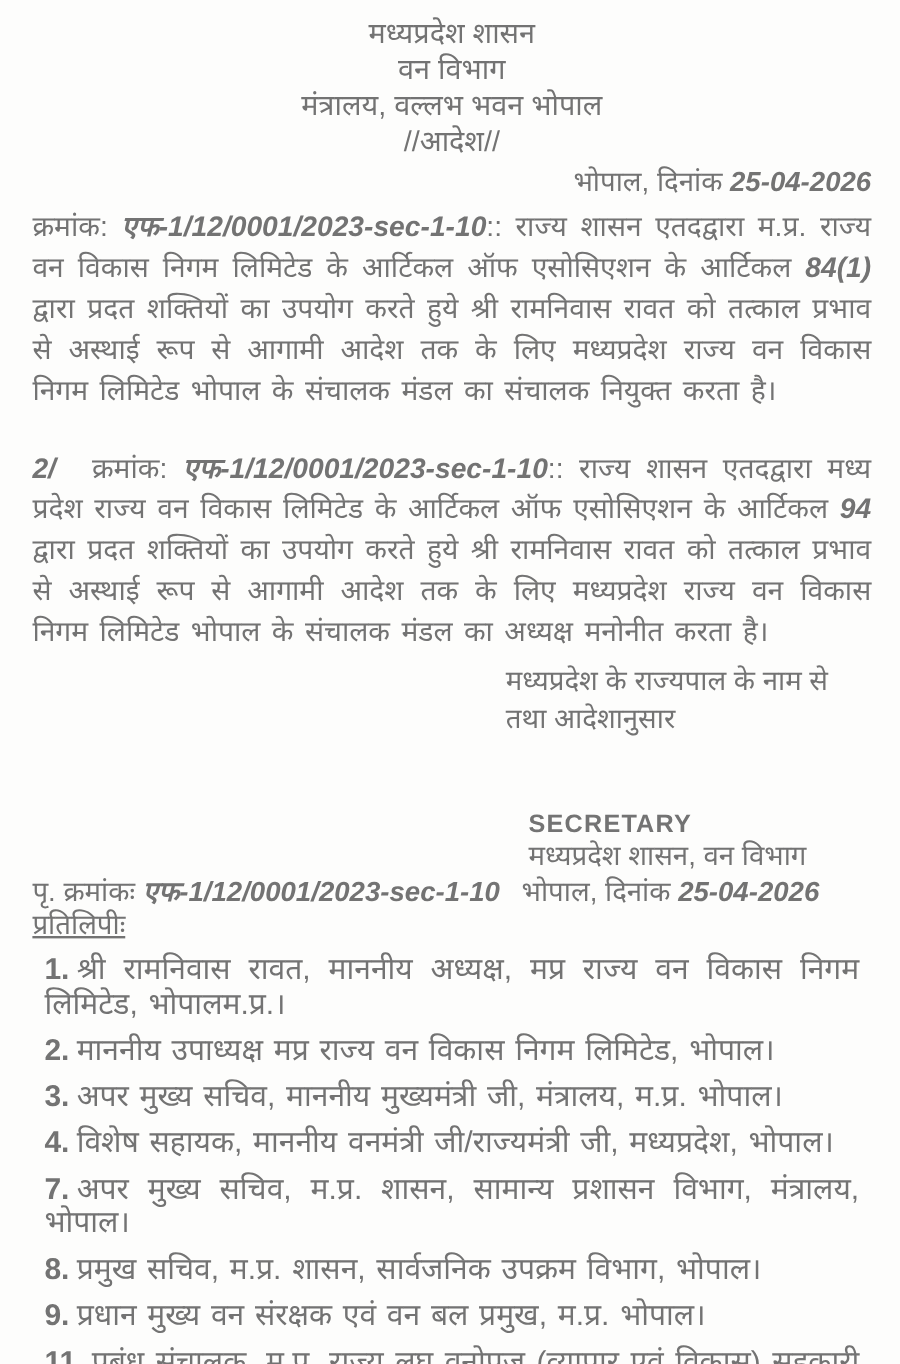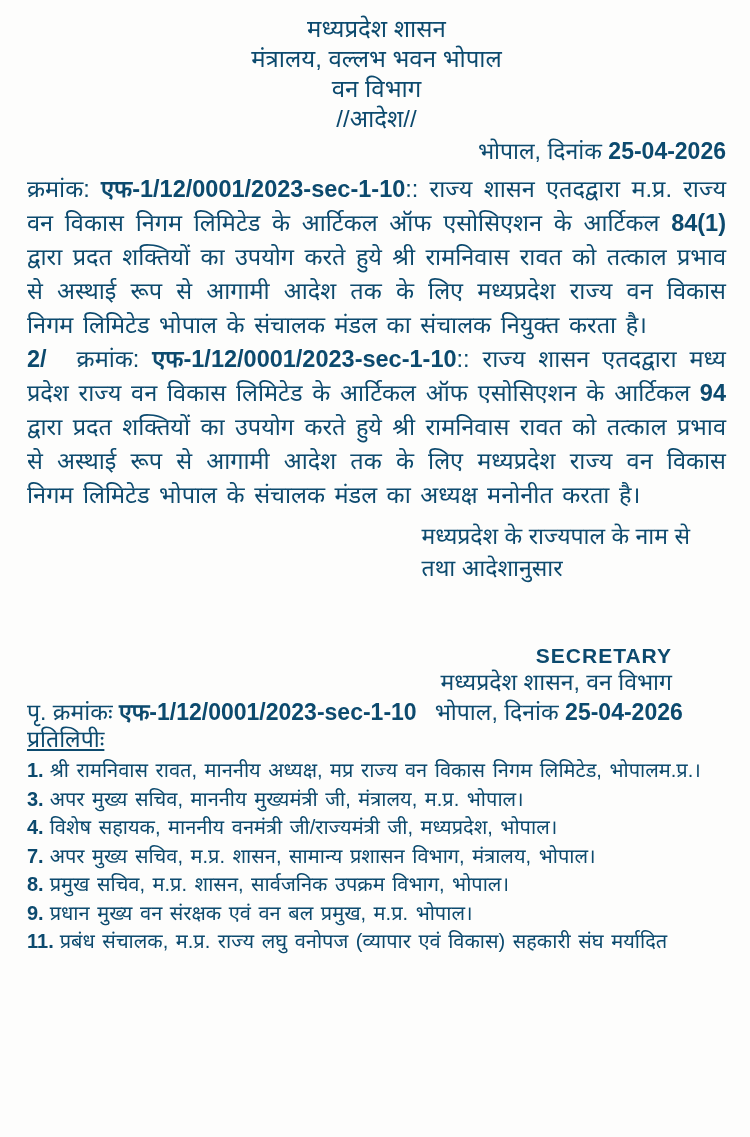--- a/index.html
+++ b/index.html
@@ -1,50 +1,50 @@
 <!DOCTYPE html>
 <html><head>
 <meta charset="utf-8">
 <style>
   html,body{margin:0;padding:0;background:#ffffff;}
   .page{
     position:relative;
     width:750px;height:1137px;
     background:#fdfdfc;
-    color:#0c4a6e;
+    color:#737373;
     font-family:"Liberation Sans","DejaVu Sans",sans-serif;
     padding:14px 24px 0 27px;
     box-sizing:border-box;
     overflow:hidden;
   }
-  .b{font-weight:700;}
+  .b{font-weight:700;font-style:italic;}
   .header{text-align:center;font-size:24px;line-height:30px;}
   .date-line{text-align:right;font-size:23px;line-height:29px;margin-top:3px;}
   .para{font-size:23.5px;line-height:34px;text-align:justify;word-spacing:3px;margin:6px 0 0;}
-  .para.second{margin-top:0;}
+  .para.second{margin-top:31px;}
   .pfx{margin-right:30px;}
   .by-order{width:max-content;max-width:90%;margin:8px 36px 0 auto;font-size:23px;line-height:32px;}
   .sig-space{height:58px;}
-  .signatory{width:max-content;max-width:90%;margin:0 54px 0 auto;text-align:right;font-size:23px;line-height:27px;}
+  .signatory{width:max-content;max-width:90%;margin:0 54px 0 auto;text-align:left;font-size:23px;line-height:27px;}
   .signatory .sec{font-size:21px;font-weight:700;letter-spacing:1px;}
   .ref-line{display:flex;gap:18px;font-size:23px;line-height:28px;margin-top:2px;flex-wrap:wrap;align-items:center;}
   .copies-heading{font-size:23px;line-height:27px;text-decoration:underline;}
   .copies{margin-top:3px;}
-  .copy-item{margin:0;font-size:20px;line-height:28.5px;text-align:justify;word-spacing:2px;}
+  .copy-item{margin:10px;font-size:25px;line-height:28.5px;text-align:justify;word-spacing:2px;}
   .copy-item .num{font-weight:700;margin-right:6px;}
 </style>
 </head>
 <body>
 
 <div class="page">
 
   <div class="header">
     <div>मध्यप्रदेश शासन</div>
+    <div>वन विभाग</div>
     <div>मंत्रालय, वल्लभ भवन भोपाल</div>
-    <div>वन विभाग</div>
     <div>//आदेश//</div>
   </div>
 
   <div class="date-line">
     <span>भोपाल, दिनांक</span>
     <span class="b">25-04-2026</span>
   </div>
 
   <p class="para"><span>क्रमांक: </span><span class="b">एफ-1/12/0001/2023-sec-1-10</span><span>:: राज्य शासन एतदद्वारा म.प्र. राज्य वन विकास निगम लिमिटेड के आर्टिकल ऑफ एसोसिएशन के आर्टिकल </span><span class="b">84(1)</span><span> द्वारा प्रदत शक्तियों का उपयोग करते हुये श्री रामनिवास रावत को तत्काल प्रभाव से अस्थाई रूप से आगामी आदेश तक के लिए मध्यप्रदेश राज्य वन विकास निगम लिमिटेड भोपाल के संचालक मंडल का संचालक नियुक्त करता है।</span></p>
 
@@ -66,20 +66,21 @@
     <span><span>पृ. क्रमांकः</span> <span class="b">एफ-1/12/0001/2023-sec-1-10</span></span>
     <span><span>भोपाल, दिनांक</span> <span class="b">25-04-2026</span></span>
   </div>
 
   <div class="copies-heading">प्रतिलिपीः</div>
 
   <div class="copies">
 
       <p class="copy-item"><span class="num">1.</span><span>श्री रामनिवास रावत, माननीय अध्यक्ष,  मप्र राज्य वन विकास निगम लिमिटेड, भोपालम.प्र.।</span></p>
 
+      <p class="copy-item"><span class="num">2.</span><span>माननीय उपाध्यक्ष मप्र राज्य वन विकास निगम लिमिटेड, भोपाल।</span></p>
 
       <p class="copy-item"><span class="num">3.</span><span>अपर मुख्य सचिव, माननीय मुख्यमंत्री जी, मंत्रालय, म.प्र. भोपाल।</span></p>
 
       <p class="copy-item"><span class="num">4.</span><span>विशेष सहायक, माननीय वनमंत्री जी/राज्यमंत्री जी, मध्यप्रदेश, भोपाल।</span></p>
 
 
       <p class="copy-item"><span class="num">7.</span><span>अपर मुख्य सचिव, म.प्र. शासन, सामान्य प्रशासन विभाग, मंत्रालय, भोपाल।</span></p>
 
 
       <p class="copy-item"><span class="num">8.</span><span>प्रमुख सचिव, म.प्र. शासन, सार्वजनिक उपक्रम विभाग, भोपाल।</span></p>

